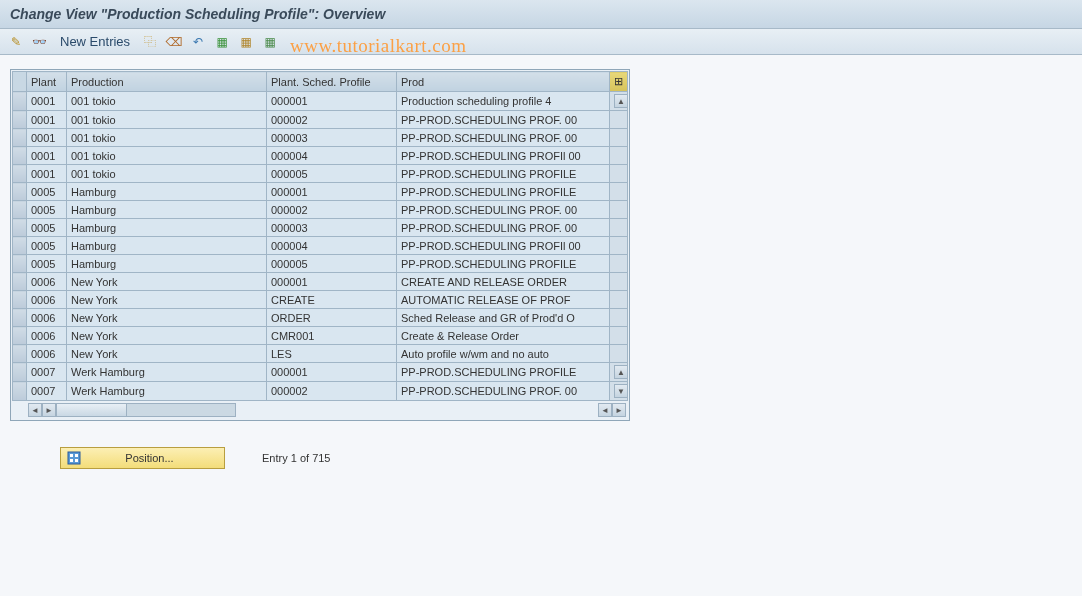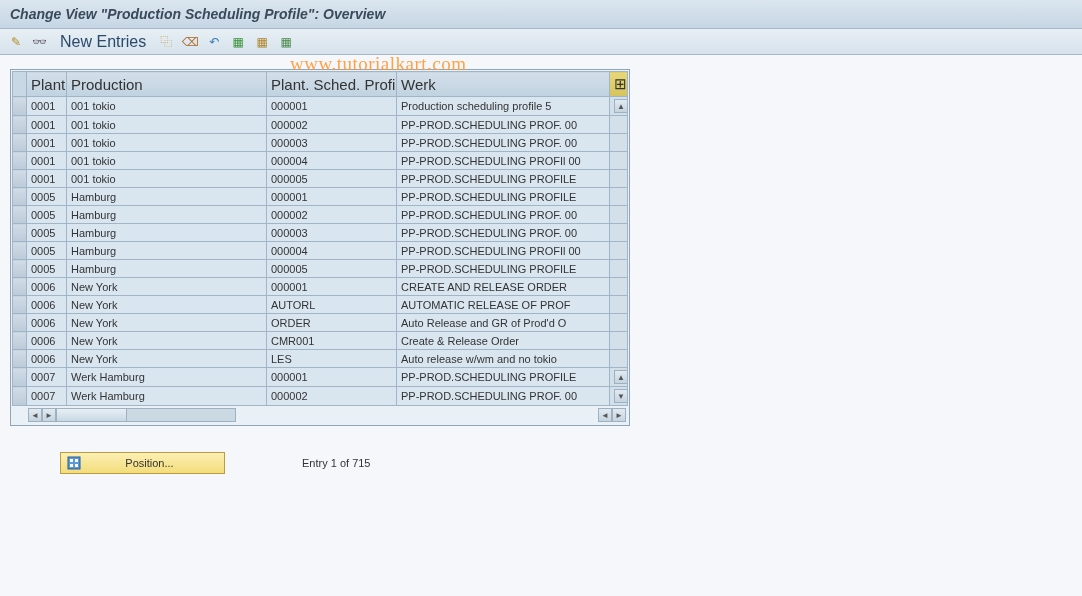--- a/index.html
+++ b/index.html
@@ -3,47 +3,47 @@
   <meta charset="utf-8">
   <style>
     * { box-sizing: border-box; margin: 0; padding: 0; }
     body { font-family: Arial, Helvetica, sans-serif; font-size: 11px; background: #f5f7fa; color: #333; width: 1082px; height: 596px; overflow: hidden; position: relative; }
 
     .title-bar { background: linear-gradient(#dbe6ef, #c6d6e4); padding: 6px 10px; border-bottom: 1px solid #a7b9c8; }
     .title-bar h1 { font-style: italic; font-weight: bold; font-size: 14px; color: #3a4a5a; }
 
     .toolbar { background: linear-gradient(#e8eff5, #d6e2ec); padding: 3px 6px; border-bottom: 1px solid #a7b9c8; display: flex; align-items: center; gap: 4px; height: 26px; }
     .toolbar-btn { width: 20px; height: 20px; display: flex; align-items: center; justify-content: center; border: none; background: transparent; cursor: pointer; border-radius: 2px; }
-    .toolbar-text-btn { height: 20px; padding: 0 6px; border: none; background: transparent; cursor: pointer; font-size: 16px; color: #2a4a6a; }
-
-    .watermark { position: absolute; top: 35px; left: 290px; font-size: 19px; color: #ff9933; opacity: 0.9; font-family: Georgia, serif; letter-spacing: 0.5px; pointer-events: none; z-index: 5; margin-top: 18px; }
+    .toolbar-text-btn { height: 20px; padding: 0 6px; border: none; background: transparent; cursor: pointer; font-size: 13px; color: #2a4a6a; }
+
+    .watermark { position: absolute; top: 35px; left: 290px; font-size: 19px; color: #ff9933; opacity: 0.9; font-family: Georgia, serif; letter-spacing: 0.5px; pointer-events: none; z-index: 5; }
 
     .table-container { margin: 14px 10px 0 10px; border: 1px solid #8fa6b8; width: 620px; background: #e9f0f6; padding: 1px; }
     
     table { border-collapse: collapse; width: 100%; table-layout: fixed; }
-    thead th { background: linear-gradient(#d3dfe9, #c0d2e0); border: 1px solid #a0b5c6; padding: 3px 4px; text-align: left; font-weight: normal; font-size: 15px; color: #333; height: 18px; white-space: nowrap; overflow: hidden; }
+    thead th { background: linear-gradient(#d3dfe9, #c0d2e0); border: 1px solid #a0b5c6; padding: 3px 4px; text-align: left; font-weight: normal; font-size: 11px; color: #333; height: 18px; white-space: nowrap; overflow: hidden; }
     thead th.sel-col { width: 14px; background: #c8d8e4; }
     thead th.config-col { width: 18px; background: linear-gradient(#e8d87a, #d6c35b); text-align: center; cursor: pointer; }
     tbody td { border: 1px solid #a0b5c6; padding: 2px 4px; background: #d9e6f0; font-size: 11px; height: 18px; white-space: nowrap; overflow: hidden; }
     tbody td.sel-cell { background: linear-gradient(#d0dce6, #bccbda); cursor: pointer; }
     tbody td.scroll-cell { background: #d3dfe9; }
     .scroll-arrow { width: 14px; height: 14px; background: linear-gradient(#e2eaf1, #c5d4e0); border: 1px solid #9db1c2; display: flex; align-items: center; justify-content: center; cursor: pointer; font-size: 8px; color: #555; }
 
     .hscroll-row { display: flex; align-items: center; padding: 2px 0; }
     .hscroll-left-group { display: flex; margin-left: 16px; }
     .hscroll-right-group { display: flex; margin-left: auto; margin-right: 2px; }
     .hscroll-arrow { width: 14px; height: 14px; background: linear-gradient(#e2eaf1, #c5d4e0); border: 1px solid #9db1c2; display:flex; align-items:center; justify-content:center; cursor:pointer; font-size:8px; color:#555; }
     .hscroll-track { width: 180px; height: 14px; background: #cbd9e3; border: 1px solid #9db1c2; position: relative; }
     .hscroll-thumb { position:absolute; left:0; top:0; height:12px; width:70px; background: linear-gradient(#e8eff5,#c9d8e4); border-right:1px solid #9db1c2; }
 
     .footer-area { margin-top: 26px; display: flex; align-items: center; }
     .position-btn { margin-left: 60px; width: 165px; height: 22px; background: linear-gradient(#fcefb4, #f3dd7a); border: 1px solid #b89e3f; display:flex; align-items:center; cursor:pointer; font-size: 11px; }
     .position-btn .pos-icon { width: 18px; height: 18px; margin: 0 4px; display:flex; align-items:center; justify-content:center; }
     .position-btn .pos-label { flex:1; text-align:center; padding-right: 12px; }
-    .entry-status { margin-left: 77px; font-size: 11px; color: #333; }
+    .entry-status { margin-left: 37px; font-size: 11px; color: #333; }
 
     
     .ico { font-size: 12px; line-height: 1; }
     .ico-pencil { color: #b58a1a; }
     .ico-glasses { color: #2a6aa8; }
     .ico-copy { color: #c49a3a; }
     .ico-copy2 { color: #b06a2a; }
     .ico-undo { color: #3a78b0; }
     .ico-grid { color: #3a923a; }
     .ico-grid2 { color: #b0852a; }
@@ -95,31 +95,31 @@
       <col style="width:130px">
       <col>
       <col style="width:18px">
     </colgroup>
     <thead>
       <tr>
         <th class="sel-col"></th>
         <th>Plant</th>
         <th>Production</th>
         <th>Plant. Sched. Profile</th>
-        <th>Werk</th>
+        <th>Prod</th>
         <th class="config-col"><span>⊞</span></th>
       </tr>
     </thead>
     <tbody id="tbody">
         <tr>
           <td class="sel-cell"></td>
           <td>0001</td>
           <td>001 tokio</td>
           <td>000001</td>
-          <td>Production scheduling profile 5</td>
+          <td>Production scheduling profile 4</td>
           <td class="scroll-cell">
             <div class="scroll-arrow">▲</div>
           </td>
         </tr>
         <tr>
           <td class="sel-cell"></td>
           <td>0001</td>
           <td>001 tokio</td>
           <td>000002</td>
           <td>PP-PROD.SCHEDULING PROF. 00</td>
@@ -194,46 +194,46 @@
           <td>0006</td>
           <td>New York</td>
           <td>000001</td>
           <td>CREATE AND RELEASE ORDER</td>
           <td class="scroll-cell"></td>
         </tr>
         <tr>
           <td class="sel-cell"></td>
           <td>0006</td>
           <td>New York</td>
-          <td>AUTORL</td>
+          <td>CREATE</td>
           <td>AUTOMATIC RELEASE OF PROF</td>
           <td class="scroll-cell"></td>
         </tr>
         <tr>
           <td class="sel-cell"></td>
           <td>0006</td>
           <td>New York</td>
           <td>ORDER</td>
-          <td>Auto Release and GR of Prod'd O</td>
+          <td>Sched Release and GR of Prod'd O</td>
           <td class="scroll-cell"></td>
         </tr>
         <tr>
           <td class="sel-cell"></td>
           <td>0006</td>
           <td>New York</td>
           <td>CMR001</td>
           <td>Create &amp; Release Order</td>
           <td class="scroll-cell"></td>
         </tr>
         <tr>
           <td class="sel-cell"></td>
           <td>0006</td>
           <td>New York</td>
           <td>LES</td>
-          <td>Auto release w/wm and no tokio</td>
+          <td>Auto profile w/wm and no auto</td>
           <td class="scroll-cell"></td>
         </tr>
         <tr>
           <td class="sel-cell"></td>
           <td>0007</td>
           <td>Werk Hamburg</td>
           <td>000001</td>
           <td>PP-PROD.SCHEDULING PROFILE</td>
           <td class="scroll-cell">
             <div class="scroll-arrow">▲</div>

